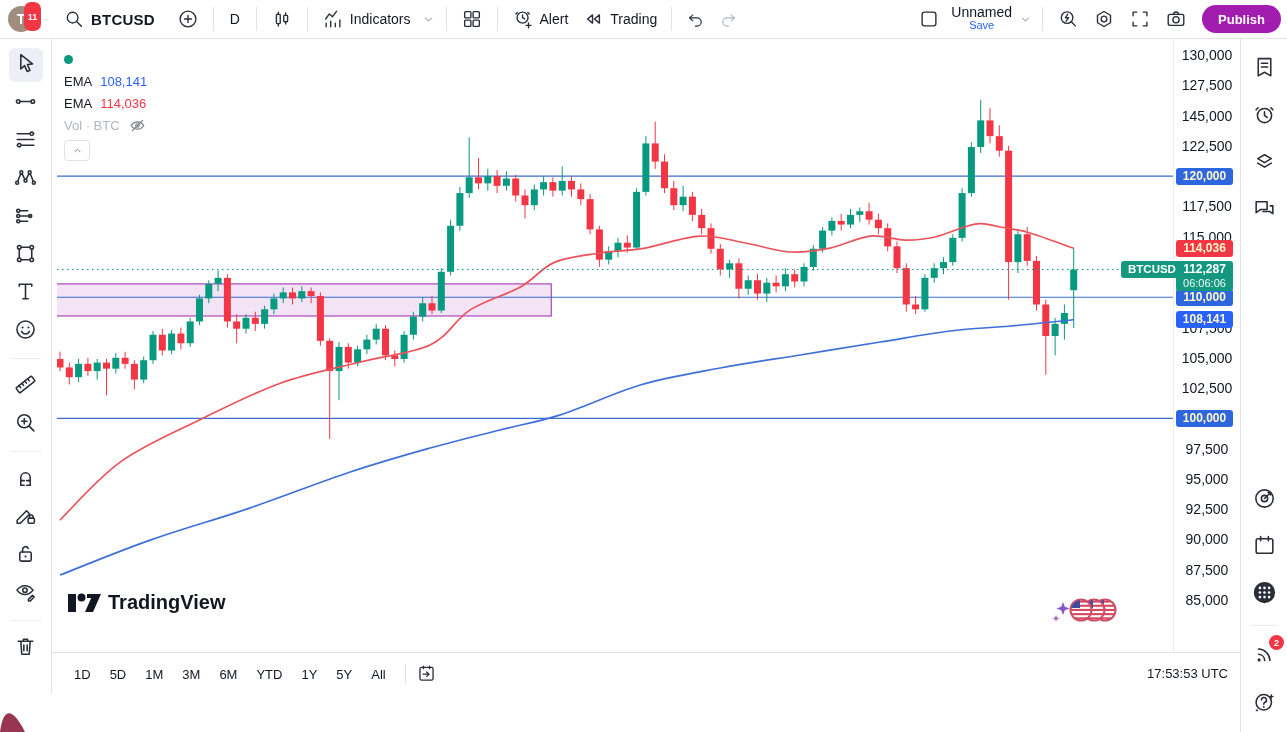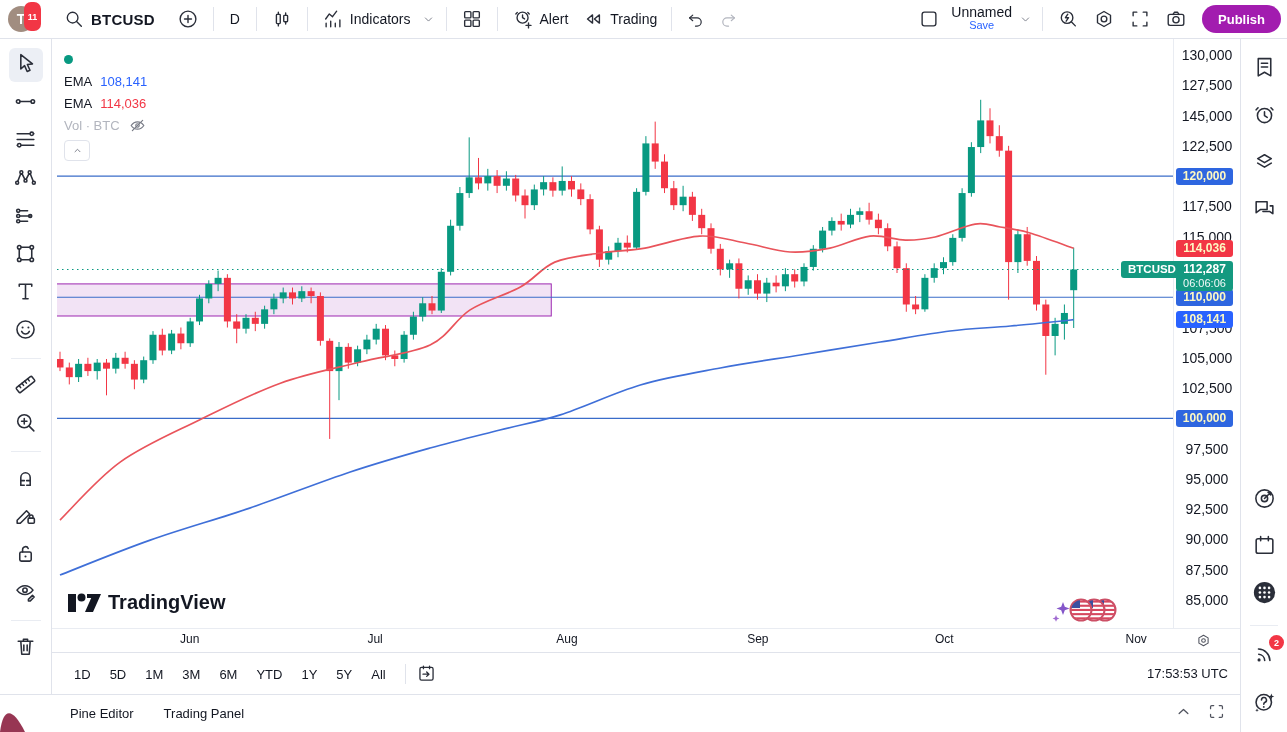--- a/index.html
+++ b/index.html
@@ -692,34 +692,20 @@
       <div class="ptag" style="top: 249.722px; background: rgb(46, 102, 224);">110,000</div>
       <div class="ptag" style="top: 272.237px; background: rgb(41, 98, 255);">108,141</div>
       <div class="ptag" style="top: 370.833px; background: rgb(46, 102, 224);">100,000</div>
       <div id="sym-price-tag" style="top: 222.024px; background: rgb(20, 153, 128);">
         <div class="p1">112,287</div>
         <div class="p2">06:06:06</div>
       </div>
     </div>
   <div id="sym-side-tag" style="background: rgb(20, 153, 128); left: 1121px; top: 261.024px;">BTCUSD</div>
 
-  <div id="time-axis">
-    <div id="axis-gear">
-      <svg class="ic" viewBox="0 0 24 24">
-          <path d="M12 4.5l6.5 3.75v7.5L12 19.5l-6.5-3.75v-7.5z"></path>
-          <circle cx="12" cy="12" r="2.6"></circle>
-        </svg>
-    </div>
-  <div class="mlabel" style="left: 137.804px;">Jun</div>
-      <div class="mlabel" style="left: 323.06px;">Jul</div>
-      <div class="mlabel" style="left: 515.012px;">Aug</div>
-      <div class="mlabel" style="left: 705.848px;">Sep</div>
-      <div class="mlabel" style="left: 892.22px;">Oct</div>
-      <div class="mlabel" style="left: 1084.17px;">Nov</div>
-    </div>
 
   <div id="range-bar">
     <span id="ranges"><span class="rng" style="margin-right: 7px;">1D</span><span class="rng" style="margin-right: 7px;">5D</span><span class="rng" style="margin-right: 7px;">1M</span><span class="rng" style="margin-right: 7px;">3M</span><span class="rng" style="margin-right: 7px;">6M</span><span class="rng" style="margin-right: 7px;">YTD</span><span class="rng" style="margin-right: 7px;">1Y</span><span class="rng" style="margin-right: 7px;">5Y</span><span class="rng" style="margin-right: 7px;">All</span></span>
     <span id="range-sep"></span>
     <span id="goto-date">
       <svg class="ic" viewBox="0 0 24 24">
           <rect x="4.5" y="5" width="15" height="14.5" rx="1.8"></rect>
           <path d="M8.5 3.5v3M15.5 3.5v3"></path>
           <path d="M8 12.8h6.6M12.2 10.3l2.6 2.5-2.6 2.5"></path>
         </svg>
@@ -796,31 +782,17 @@
         <span><svg viewBox="0 0 24 24" fill="none" stroke="#2a2e39" stroke-width="1.5" stroke-linecap="round" stroke-linejoin="round" style="width: 25px; height: 25px;">
             <circle cx="11.3" cy="12.7" r="7.4"></circle>
             <path d="M9.1 10.6a2.4 2.4 0 1 1 3.4 2.2c-.9.4-1.2 1-1.2 1.9"></path>
             <circle cx="11.3" cy="17.2" r=".9" fill="#2a2e39" stroke="none"></circle>
             <path d="M18.6 4.4l.8 2 2 .8-2 .8-.8 2-.8-2-2-.8 2-.8z" fill="#2a2e39" stroke="none"></path>
             <path d="M4.8 18.6l.5 1.2 1.2.5-1.2.5-.5 1.2-.5-1.2-1.2-.5 1.2-.5z" fill="#2a2e39" stroke="none"></path>
           </svg></span>
       </div>
     </div>
 
-  <div id="status-bar">
-    <span id="sb-items" style="display: flex;">
-        <span class="sb-item">Pine Editor</span>
-        <span class="sb-item">Trading Panel</span>
-      </span>
-    <span id="sb-right">
-      <span><svg viewBox="0 0 24 24" fill="none" stroke-width="1.6" stroke-linecap="round" stroke-linejoin="round">
-            <path d="M6.5 14.5l5.5-5 5.5 5"></path>
-          </svg></span>
-      <span><svg viewBox="0 0 24 24" fill="none" stroke-width="1.6" stroke-linecap="round" stroke-linejoin="round">
-            <path d="M8.5 4.5H6A1.5 1.5 0 0 0 4.5 6v2.5M15.5 4.5H18A1.5 1.5 0 0 1 19.5 6v2.5M19.5 15.5V18a1.5 1.5 0 0 1-1.5 1.5h-2.5M4.5 15.5V18A1.5 1.5 0 0 0 6 19.5h2.5"></path>
-          </svg></span>
-    </span>
-  </div>
   <svg id="corner-decor" width="26" height="28">
       <path d="M0 28 C3 4, 12 2, 25 28 Z" fill="#8c2040" opacity="0.9"></path>
     </svg>
 
 </div>
 
 </body></html>

